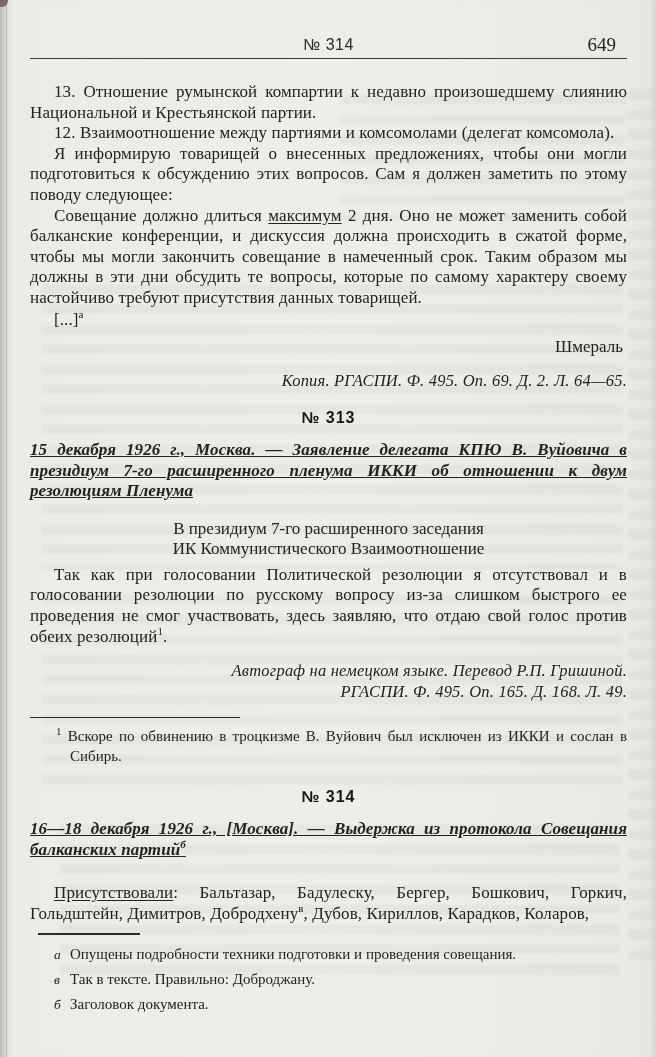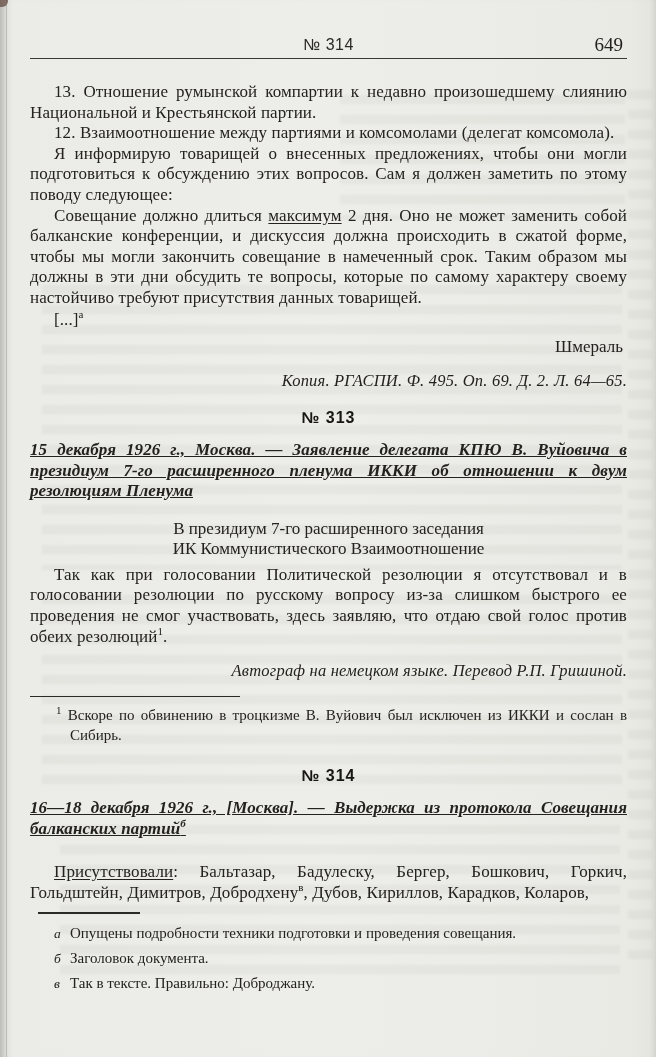--- a/index.html
+++ b/index.html
@@ -48,21 +48,21 @@
     border-bottom: 1.5px solid #3a3833;
     margin-bottom: 23px;
   }
   .running-title {
     position:absolute; left:0; right:0; bottom:4px;
     text-align:center;
     font-family:"Liberation Sans","DejaVu Sans",sans-serif;
     font-size:16px; color:#2b2a26; letter-spacing:.5px;
   }
   .page-number {
-    position:absolute; right:4px; bottom:2px;
+    position:absolute; right:11px; bottom:2px;
     font-size:19px; color:#24221e;
   }
   p { margin:0;text-align:right; }
   .body {
     font-size:17px; line-height:20.6px;
     text-align:justify; text-indent:24px;
     letter-spacing:.1px;
   }
   .u { text-decoration: underline; text-underline-offset:2px; }
   sup.ref {
@@ -137,28 +137,28 @@
     <p class="body">Я информирую товарищей о внесенных предложениях, чтобы они могли подготовиться к обсуждению этих вопросов. Сам я должен заметить по этому поводу следующее:</p>
     <p class="body"><span>Совещание должно длиться </span><span class="u">максимум</span><span> 2 дня. Оно не может заменить собой балканские конференции, и дискуссия должна происходить в сжатой форме, чтобы мы могли закончить совещание в намеченный срок. Таким образом мы должны в эти дни обсудить те вопросы, которые по самому характеру своему настойчиво требуют присутствия данных товарищей.</span></p>
     <p class="body omission"><span>[...]</span><sup class="ref">а</sup></p>
     <p class="signature">Шмераль</p>
     <p class="source">Копия. РГАСПИ. Ф. 495. Оп. 69. Д. 2. Л. 64—65.</p>
 
     <h2 class="doc-num">№ 313</h2>
     <p class="doc-heading">15 декабря 1926 г., Москва. — Заявление делегата КПЮ В. Вуйовича в президиум 7-го расширенного пленума ИККИ об отношении к двум резолюциям Пленума</p>
     <p class="address"><span>В президиум 7-го расширенного заседания</span><br><span>ИК Коммунистического Взаимоотношение</span></p>
     <p class="body mt-body"><span>Так как при голосовании Политической резолюции я отсутствовал и в голосовании резолюции по русскому вопросу из-за слишком быстрого ее проведения не смог участвовать, здесь заявляю, что отдаю свой голос против обеих резолюций</span><sup class="ref">1</sup><span>.</span></p>
-    <p class="source"><span>Автограф на немецком языке. Перевод Р.П. Гришиной.</span><br></p>
+    <p class="source"><span>Автограф на немецком языке. Перевод Р.П. Гришиной.</span><br><span>РГАСПИ. Ф. 495. Оп. 165. Д. 168. Л. 49.</span></p>
 
     <div class="fn-rule"></div>
     <p class="footnote"><sup class="ref">1</sup> <span>Вскоре по обвинению в троцкизме В. Вуйович был исключен из ИККИ и сослан в Сибирь.</span></p>
 
     <h2 class="doc-num" style="margin-top:22px;">№ 314</h2>
     <p class="doc-heading"><span>16—18 декабря 1926 г., [Москва]. — Выдержка из протокола Совещания балканских партий</span><sup class="ref">б</sup></p>
     <p class="body" style="margin-top:23px;"><span class="u">Присутствовали</span><span>: Бальтазар, Бадулеску, Бергер, Бошкович, Горкич, Гольдштейн, Димитров, Добродхену</span><sup class="ref">в</sup><span>, Дубов, Кириллов, Карадков, Коларов,</span></p>
 
     <div class="fn-rule short"></div>
     <div class="fn-row"><span class="fn-marker">а</span><span>Опущены подробности техники подготовки и проведения совещания.</span></div>
+    <div class="fn-row"><span class="fn-marker">в</span><span>Так в тексте. Правильно: Доброджану.</span></div>
     <div class="fn-row"><span class="fn-marker">б</span><span>Заголовок документа.</span></div>
-    <div class="fn-row"><span class="fn-marker">в</span><span>Так в тексте. Правильно: Доброджану.</span></div>
 
   </div>
 </div>
 
 </body></html>

